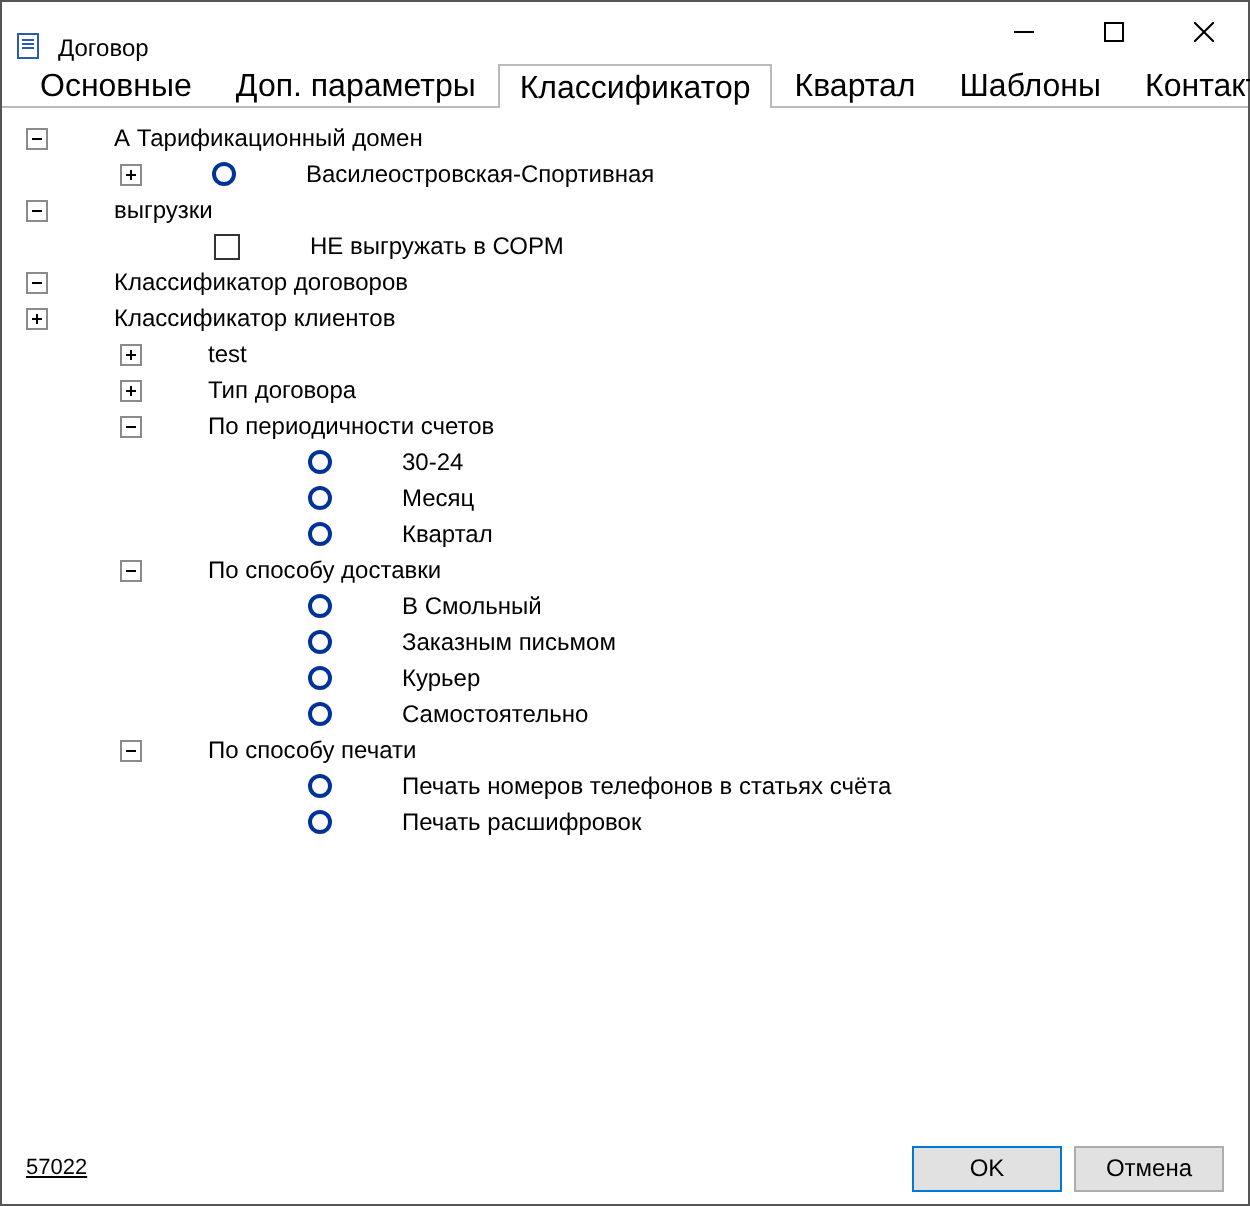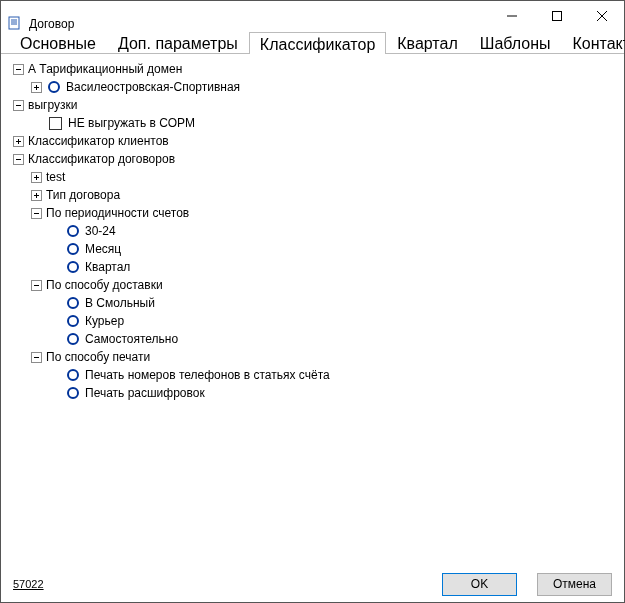--- a/index.html
+++ b/index.html
@@ -7,30 +7,30 @@
   .window { width: 625px; height: 603px; border: 1px solid #555; background: #fff; display: flex; flex-direction: column; }
   .titlebar { height: 30px; display: flex; align-items: flex-end; padding: 0 0 0 6px; background: #fff; }
   .title-icon { width: 16px; height: 16px; margin-right: 6px; display: inline-flex; align-items: center; justify-content: center; }
   .title-text { flex: 1; font-size: 12px; }
   .win-btns { display: flex; }
   .win-btn { width: 45px; height: 30px; display: flex; align-items: center; justify-content: center; cursor: default; }
   .tabstrip { display: flex; align-items: stretch; height: 23px; background: #fff; padding: 0 8px; border-bottom: 1px solid #bbb; position: relative; }
   .tab { padding: 3px 10px 0 10px; font-size: 16px; border: 1px solid transparent; border-bottom: none; cursor: default; white-space: nowrap; position: relative; top: 0; }
   .tab.active { border-color: #bbb; background: #fff; top: 1px; z-index: 2; }
   .content { flex: 1; overflow-y: auto; overflow-x: hidden; padding: 6px 2px 6px 10px; }
-  .tree-row { display: flex; align-items: center; height: 18px; line-height: 18px; white-space: nowrap; }
+  .tree-row { display: flex; align-items: center; height: 18px; line-height: 18px; white-space: nowrap; gap: 29px; }
   .pad { display: inline-block; width: 18px; height: 18px; flex: 0 0 18px; }
   .exp { width: 11px; height: 11px; flex: 0 0 11px; border: 1px solid #8b8b8b; display: inline-flex; align-items: center; justify-content: center; margin: 0 4px 0 2px; background: #fff; }
   .exp svg { display: block; }
   .radio { width: 12px; height: 12px; flex: 0 0 12px; border: 2px solid #003399; border-radius: 50%; margin: 0 6px 0 2px; background: #fff; }
   .chk { width: 13px; height: 13px; flex: 0 0 13px; border: 1px solid #333; margin: 0 6px 0 2px; background: #fff; }
   .tree-label { font-size: 12px; }
   .footer { height: 36px; display: flex; align-items: center; padding: 0 12px; border-top: none; }
   .status-id { font-size: 11px; color: #000; text-decoration: underline; }
-  .btns { margin-left: auto; display: flex; gap: 20px; }
+  .btns { margin-left: auto; display: flex; gap: 6px; }
   .btn { min-width: 75px; height: 23px; border: 1px solid #adadad; background: #e1e1e1; font-size: 12px; cursor: default; }
   .btn.primary { border: 1px solid #0078d7; }
 </style>
 </head>
 <body>
 <div class="window">
 
   <div class="titlebar">
     <span class="title-icon">
       <svg width="16" height="16" viewBox="0 0 16 16">
@@ -106,34 +106,34 @@
       <span class="pad"></span>
         <span class="pad"></span>
       <span class="chk"></span>
       <span class="tree-label">НЕ выгружать в СОРМ</span>
     </div>
 
     <div class="tree-row">
       <span class="exp">
           <svg width="7" height="7">
             <line x1="1" y1="3.5" x2="6" y2="3.5" stroke="#000"></line>
+          </svg>
+        </span>
+      <span class="tree-label">Классификатор договоров</span>
+    </div>
+
+    <div class="tree-row">
+      <span class="exp">
+          <svg width="7" height="7">
+            <line x1="1" y1="3.5" x2="6" y2="3.5" stroke="#000"></line>
             <line x1="3.5" y1="1" x2="3.5" y2="6" stroke="#000"></line>
           </svg>
         </span>
       <span class="tree-label">Классификатор клиентов</span>
     </div>
-
-    <div class="tree-row">
-      <span class="exp">
-          <svg width="7" height="7">
-            <line x1="1" y1="3.5" x2="6" y2="3.5" stroke="#000"></line>
-          </svg>
-        </span>
-      <span class="tree-label">Классификатор договоров</span>
-    </div>
     <div class="tree-row">
       <span class="pad"></span>
       <span class="exp">
           <svg width="7" height="7">
             <line x1="1" y1="3.5" x2="6" y2="3.5" stroke="#000"></line>
             <line x1="3.5" y1="1" x2="3.5" y2="6" stroke="#000"></line>
           </svg>
         </span>
       <span class="tree-label">test</span>
     </div>
@@ -187,20 +187,27 @@
           </svg>
         </span>
       <span class="tree-label">По способу доставки</span>
     </div>
     <div class="tree-row">
         <span class="pad"></span>
         <span class="pad"></span>
         <span class="pad"></span>
         <span class="radio"></span>
         <span class="tree-label">В Смольный</span>
+      </div>
+    <div class="tree-row">
+        <span class="pad"></span>
+        <span class="pad"></span>
+        <span class="pad"></span>
+        <span class="radio"></span>
+        <span class="tree-label">Заказным письмом</span>
       </div>
     <div class="tree-row">
         <span class="pad"></span>
         <span class="pad"></span>
         <span class="pad"></span>
         <span class="radio"></span>
         <span class="tree-label">Курьер</span>
       </div>
     <div class="tree-row">
         <span class="pad"></span>

